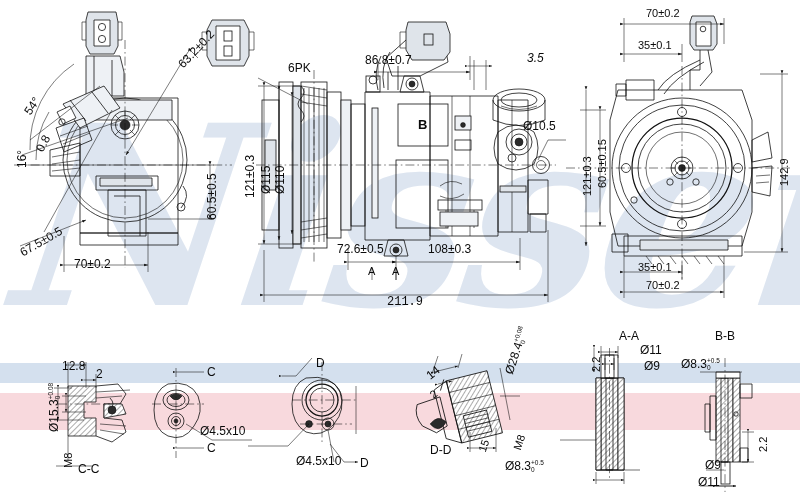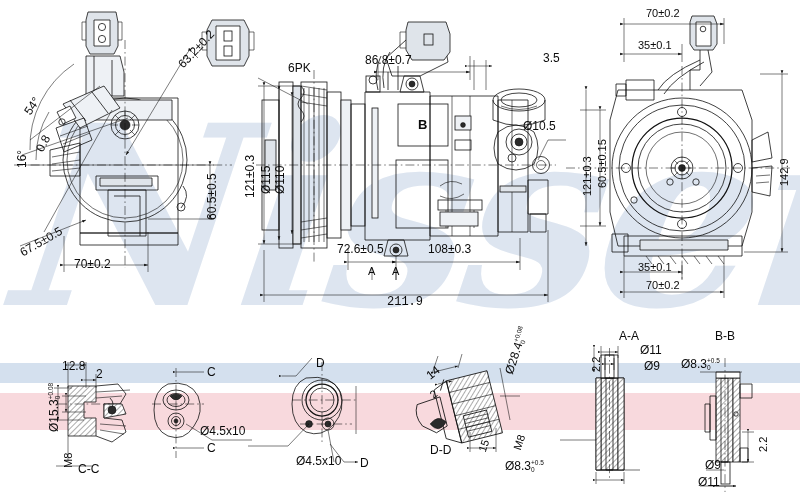--- a/index.html
+++ b/index.html
@@ -469,21 +469,21 @@
   <div class="lbl s12 rot90" style="left:206px;top:220px;">60.5±0.5</div>
   <div class="lbl s12 rot-30" style="left:18px;top:248px;">67.5±0.5</div>
   <div class="lbl s12" style="left:74px;top:258px;">70±0.2</div>
 
   <div class="lbl s12" style="left:288px;top:62px;">6PK</div>
   <div class="lbl s12 rot90" style="left:244px;top:198px;">121±0.3</div>
   <div class="lbl s12 rot90" style="left:260px;top:194px;">Ø115</div>
   <div class="lbl s12 rot90" style="left:274px;top:194px;">Ø110</div>
   <div class="lbl s13 b" style="left:418px;top:118px;">B</div>
   <div class="lbl s12" style="left:365px;top:54px;">86.8±0.7</div>
-  <div class="lbl s12" style="left:543px;top:52px;">3.5</div>
+  <div class="lbl s12" style="left:527px;top:52px;font-style:italic;">3.5</div>
   <div class="lbl s12" style="left:337px;top:243px;">72.6±0.5</div>
   <div class="lbl s12" style="left:428px;top:243px;">108±0.3</div>
   <div class="lbl s12" style="left:387px;top:296px;font-family:Liberation Mono, monospace;">211.9</div>
   <div class="lbl s11" style="left:368px;top:266px;">A</div>
   <div class="lbl s11" style="left:392px;top:266px;">A</div>
   <div class="lbl s12" style="left:523px;top:120px;">Ø10.5</div>
 
   <div class="lbl s11" style="left:646px;top:8px;">70±0.2</div>
   <div class="lbl s11" style="left:638px;top:40px;">35±0.1</div>
   <div class="lbl s11 rot90" style="left:597px;top:188px;">60.5±0.15</div>

